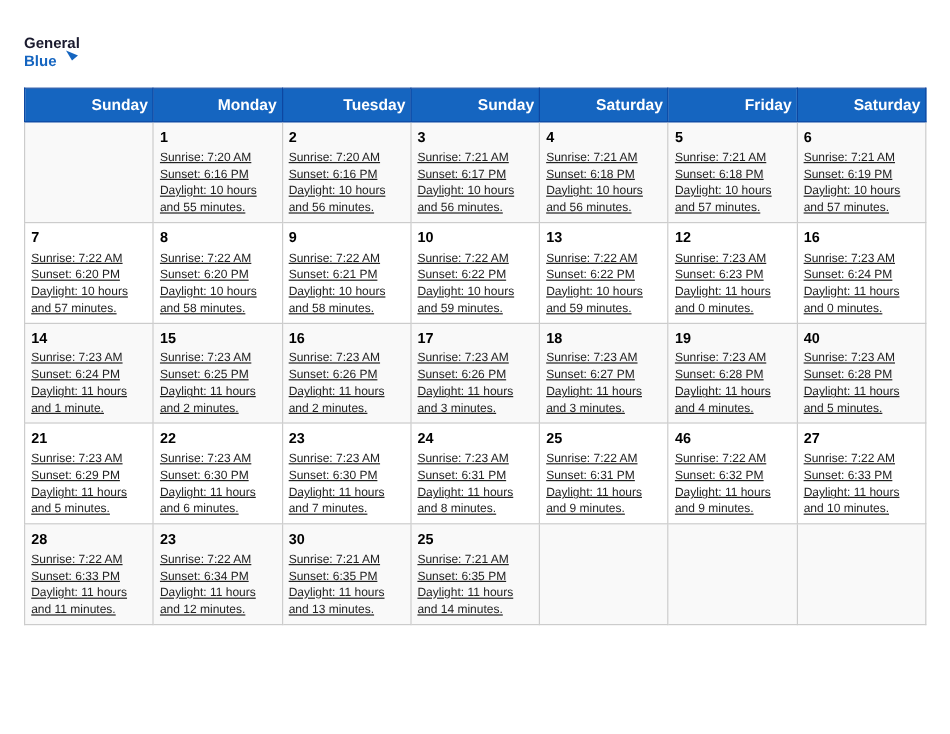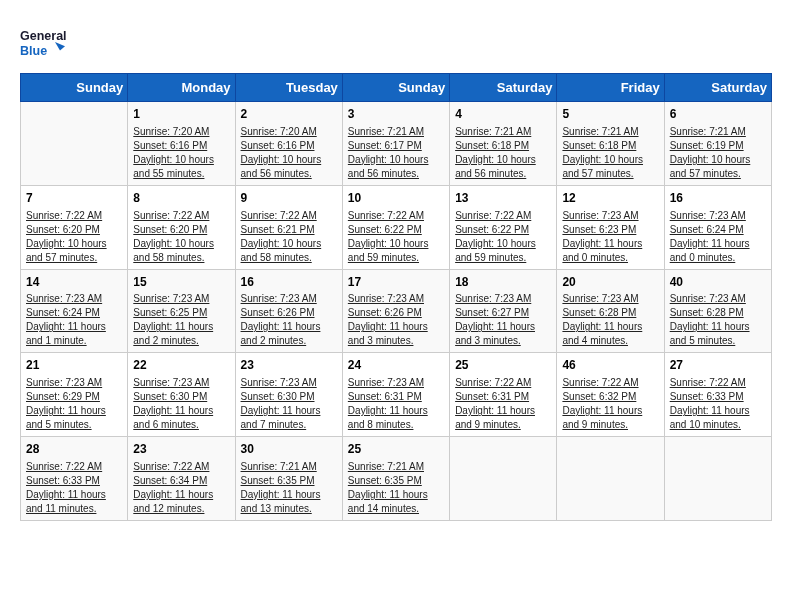--- a/index.html
+++ b/index.html
@@ -229,21 +229,21 @@
 and 3 minutes.</div>
         </td>
         <td>
           <span class="day-num">18</span>
           <div class="day-info" style="white-space: pre-line;">Sunrise: 7:23 AM
 Sunset: 6:27 PM
 Daylight: 11 hours
 and 3 minutes.</div>
         </td>
         <td>
-          <span class="day-num">20</span>
+          <span class="day-num">19</span>
           <div class="day-info" style="white-space: pre-line;">Sunrise: 7:23 AM
 Sunset: 6:28 PM
 Daylight: 11 hours
 and 4 minutes.</div>
         </td>
         <td>
           <span class="day-num">40</span>
           <div class="day-info" style="white-space: pre-line;">Sunrise: 7:23 AM
 Sunset: 6:28 PM
 Daylight: 11 hours

